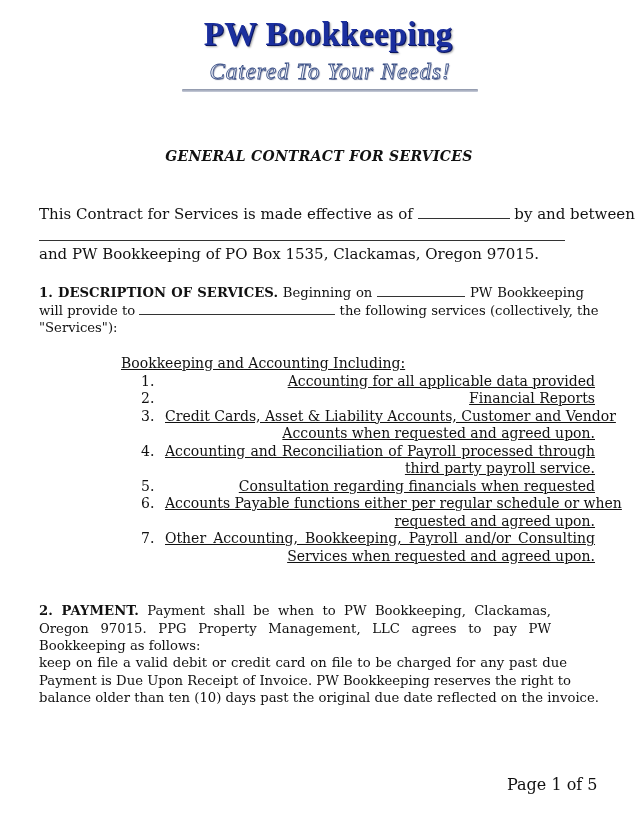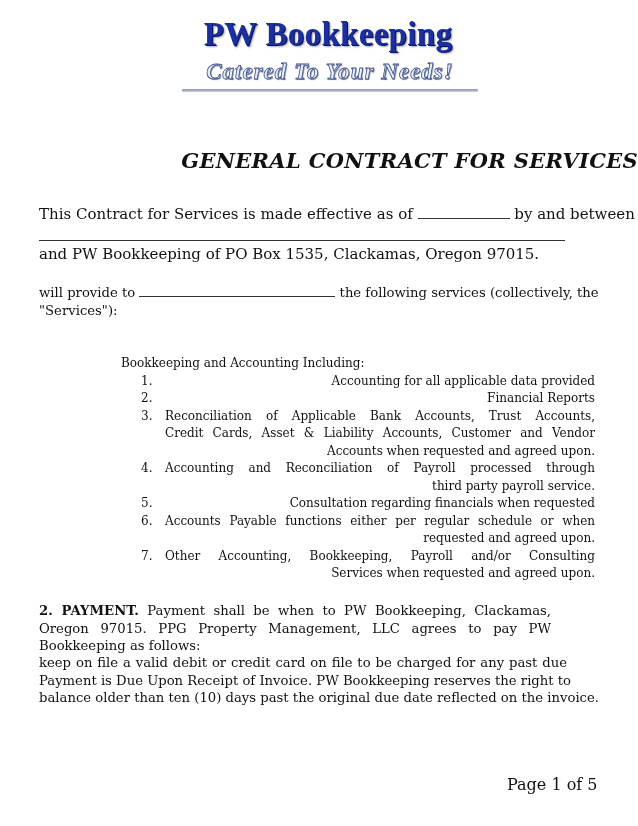--- a/index.html
+++ b/index.html
@@ -44,21 +44,21 @@
       white-space: nowrap;
       line-height: 40px;
     }
     .logo-tagline {
       position: absolute;
       left: 22px;
       top: 46px;
       width: 296px;
       font-family: "Liberation Serif", "DejaVu Serif", serif;
       font-style: italic;
-      font-weight: bold;
+      font-weight: normal;
       font-size: 23px;
       color: #e8ecf4;
       -webkit-text-stroke: 0.8px #3a4f86;
       text-shadow: 1px 1px 1px rgba(20,30,80,0.5);
       white-space: nowrap;
       line-height: 28px;
       letter-spacing: 1px;
     }
     .logo-underline {
       position: absolute;
@@ -68,25 +68,25 @@
       height: 3px;
       background: linear-gradient(to bottom, #8b93a8, #c9ceda);
       border-radius: 1px;
     }
 
     .title {
       position: absolute;
       left: 0;
       top: 148px;
       width: 638px;
-      text-align: right;
+      text-align: center;
       font-family: "DejaVu Serif", "Liberation Serif", serif;
       font-weight: bold;
       font-style: italic;
-      font-size: 21px;
+      font-size: 14px;
       letter-spacing: 0.3px;
     }
 
     .text {
       position: absolute;
       font-size: 15px;
       line-height: 17.5px;
       white-space: nowrap;
     }
     .blank {
@@ -116,22 +116,23 @@
       text-align: left;
       white-space: nowrap;
     }
     .bold { font-weight: bold; }
 
     .services {
       position: absolute;
       left: 121px;
       top: 355px;
       width: 474px;
-      font-size: 12px;
+      font-size: 14px;
       line-height: 17.5px;
+      text-decoration: underline;
     }
     .svc-heading { display: block; white-space: nowrap; }
     .svc-list {
       list-style: none;
       margin: 0;
       padding: 0;
     }
     .svc-item {
       position: relative;
       padding-left: 44px;
@@ -172,20 +173,26 @@
   <div class="text" style="left:39px; top:206px;">
     <span>This Contract for Services is made effective as of</span>
     <span class="blank" style="width:92px;"></span>
     <span>by and between</span>
     <span class="blank" style="width:25px;"></span>
   </div>
   <div style="position:absolute; left:39px; top:240px; width:526px; border-bottom:1px solid #333;"></div>
   <div class="text" style="left:39px; top:246px;">and PW Bookkeeping of PO Box 1535, Clackamas, Oregon 97015.</div>
 
   <div class="para-just" style="top:284px;">
+    <span class="line">
+      <span class="bold">1. DESCRIPTION OF SERVICES.</span>
+      <span>Beginning on</span>
+      <span class="blank" style="width:88px;"></span>
+      <span>PW Bookkeeping</span>
+    </span>
     <span class="line">
       <span>will provide to</span>
       <span class="blank" style="width:196px;"></span>
       <span>the following services (collectively, the</span>
     </span>
     <span class="line-left">"Services"):</span>
   </div>
 
   <div class="services">
     <span class="svc-heading">Bookkeeping and Accounting Including:</span>
@@ -198,21 +205,20 @@
         </li>
         <li class="svc-item">
           <span class="svc-num">2.</span>
           <span class="svc-text">
             <span class="line-left">Financial Reports</span>
           </span>
         </li>
         <li class="svc-item">
           <span class="svc-num">3.</span>
           <span class="svc-text">
-            <span class="line">Reconciliation of Applicable Bank Accounts, Trust Accounts,</span>
             <span class="line">Credit Cards, Asset &amp; Liability Accounts, Customer and Vendor</span>
             <span class="line-left">Accounts when requested and agreed upon.</span>
           </span>
         </li>
         <li class="svc-item">
           <span class="svc-num">4.</span>
           <span class="svc-text">
             <span class="line">Accounting and Reconciliation of Payroll processed through</span>
             <span class="line-left">third party payroll service.</span>
           </span>

